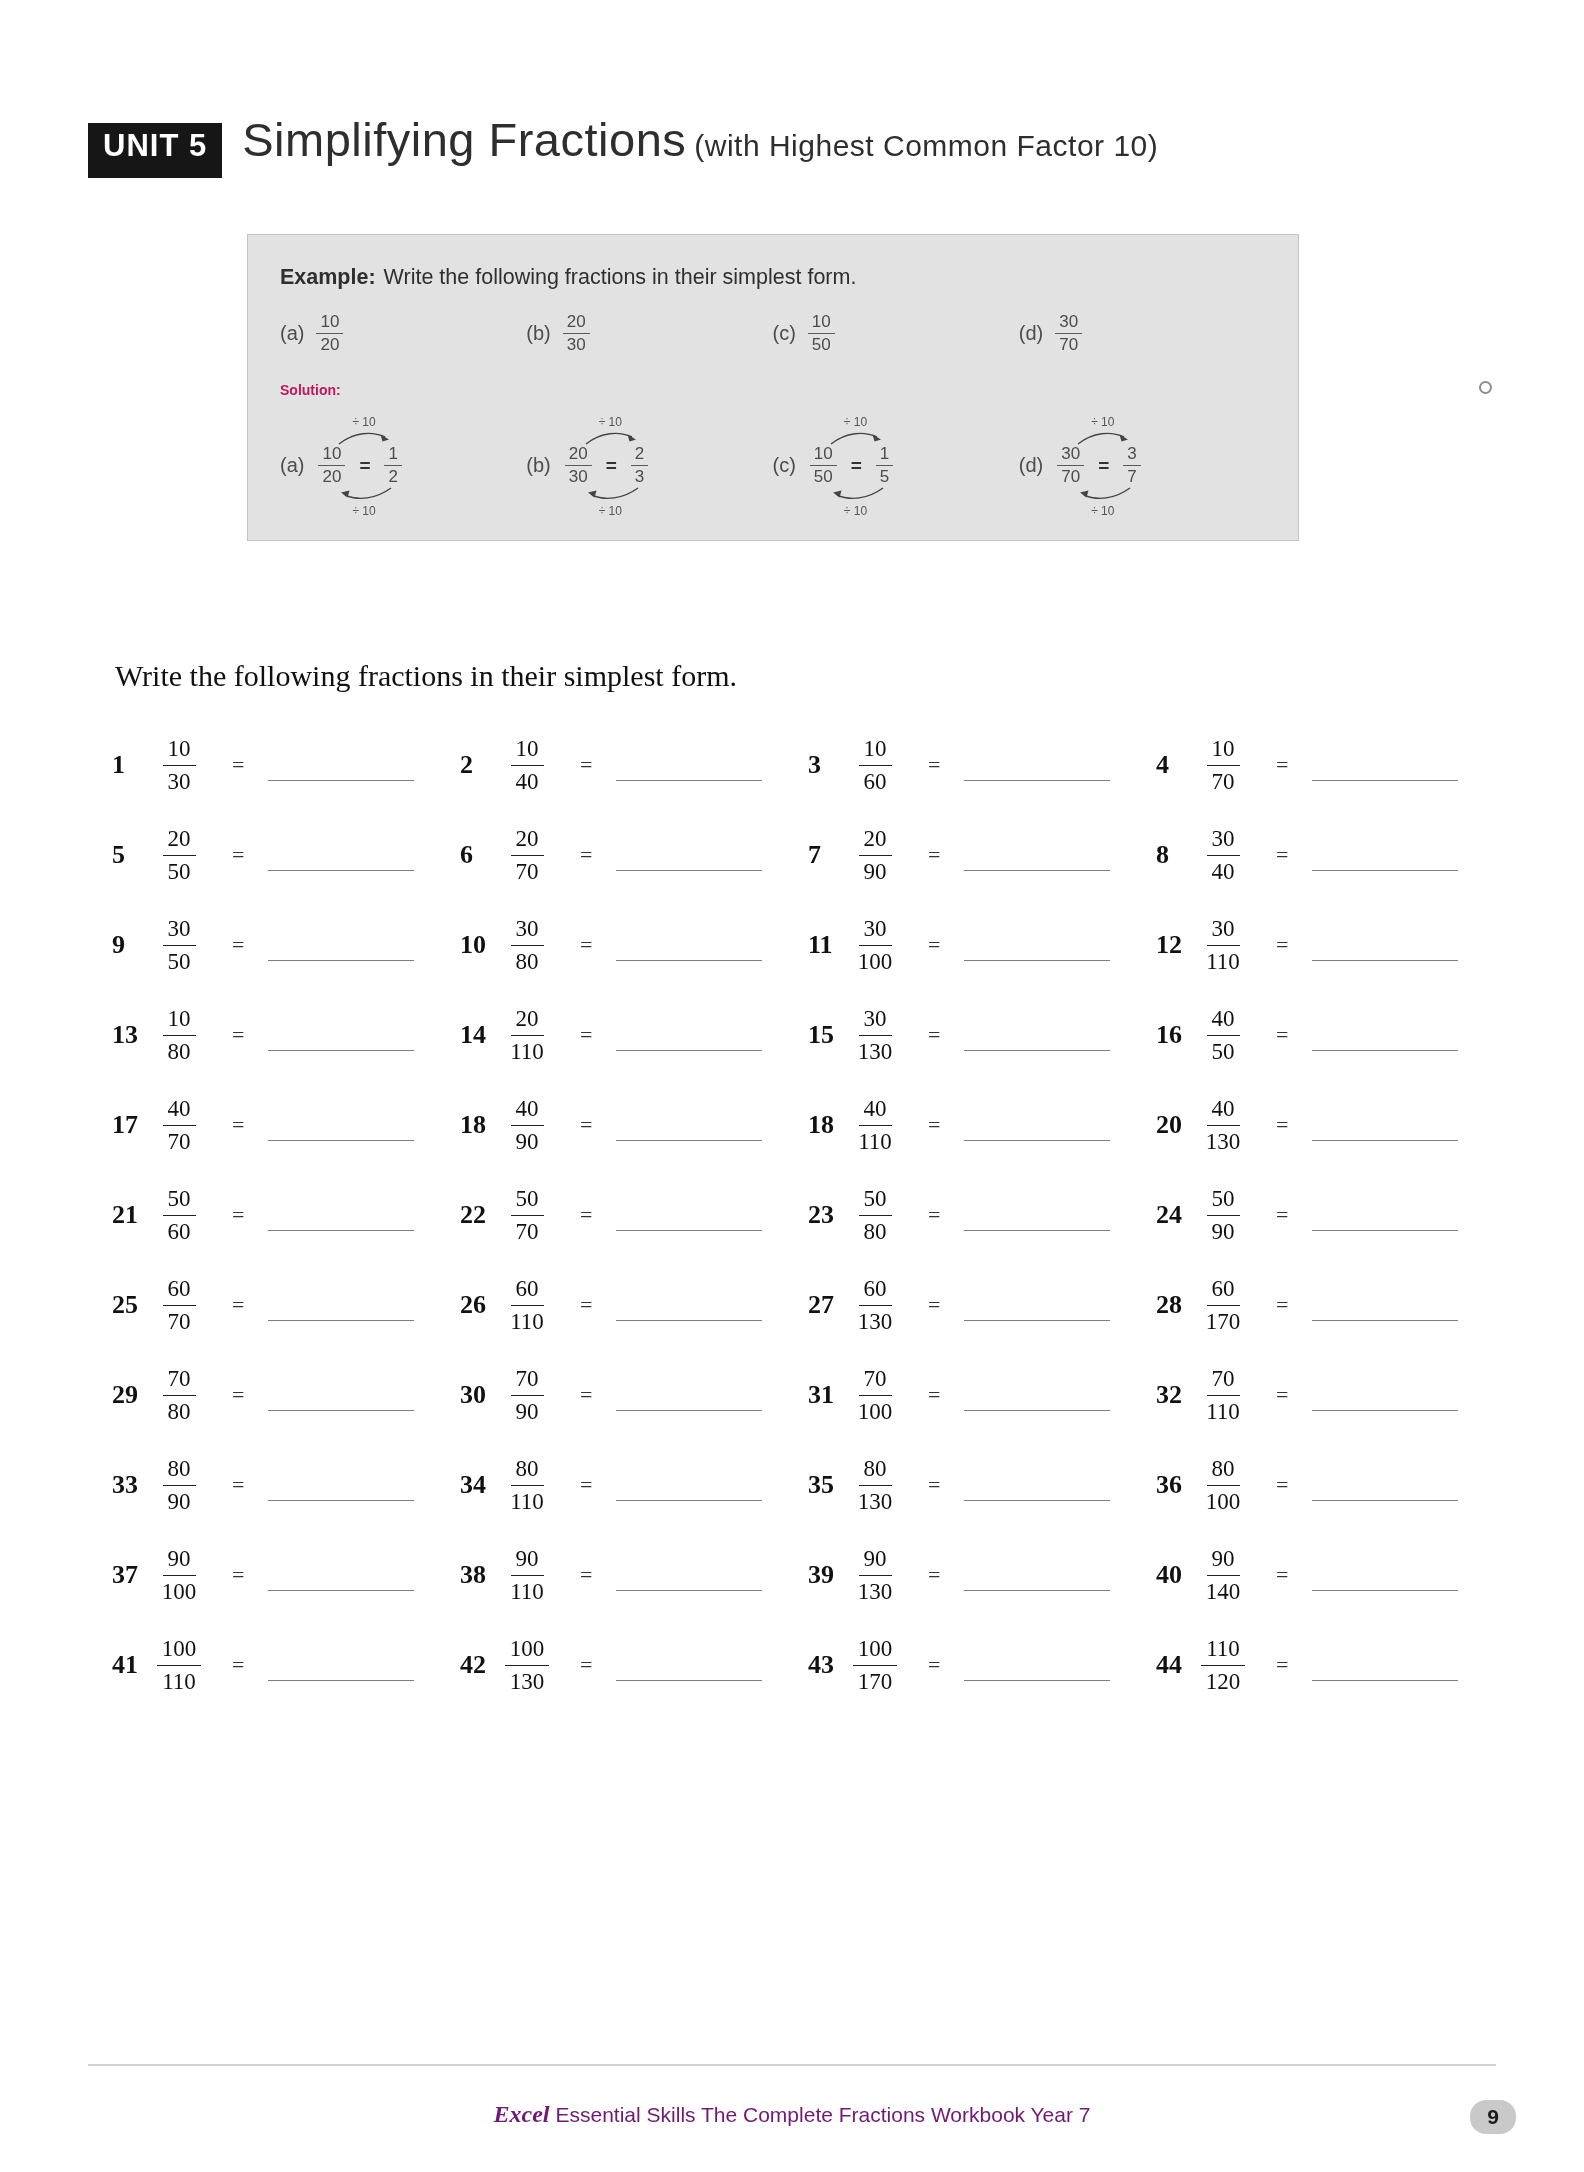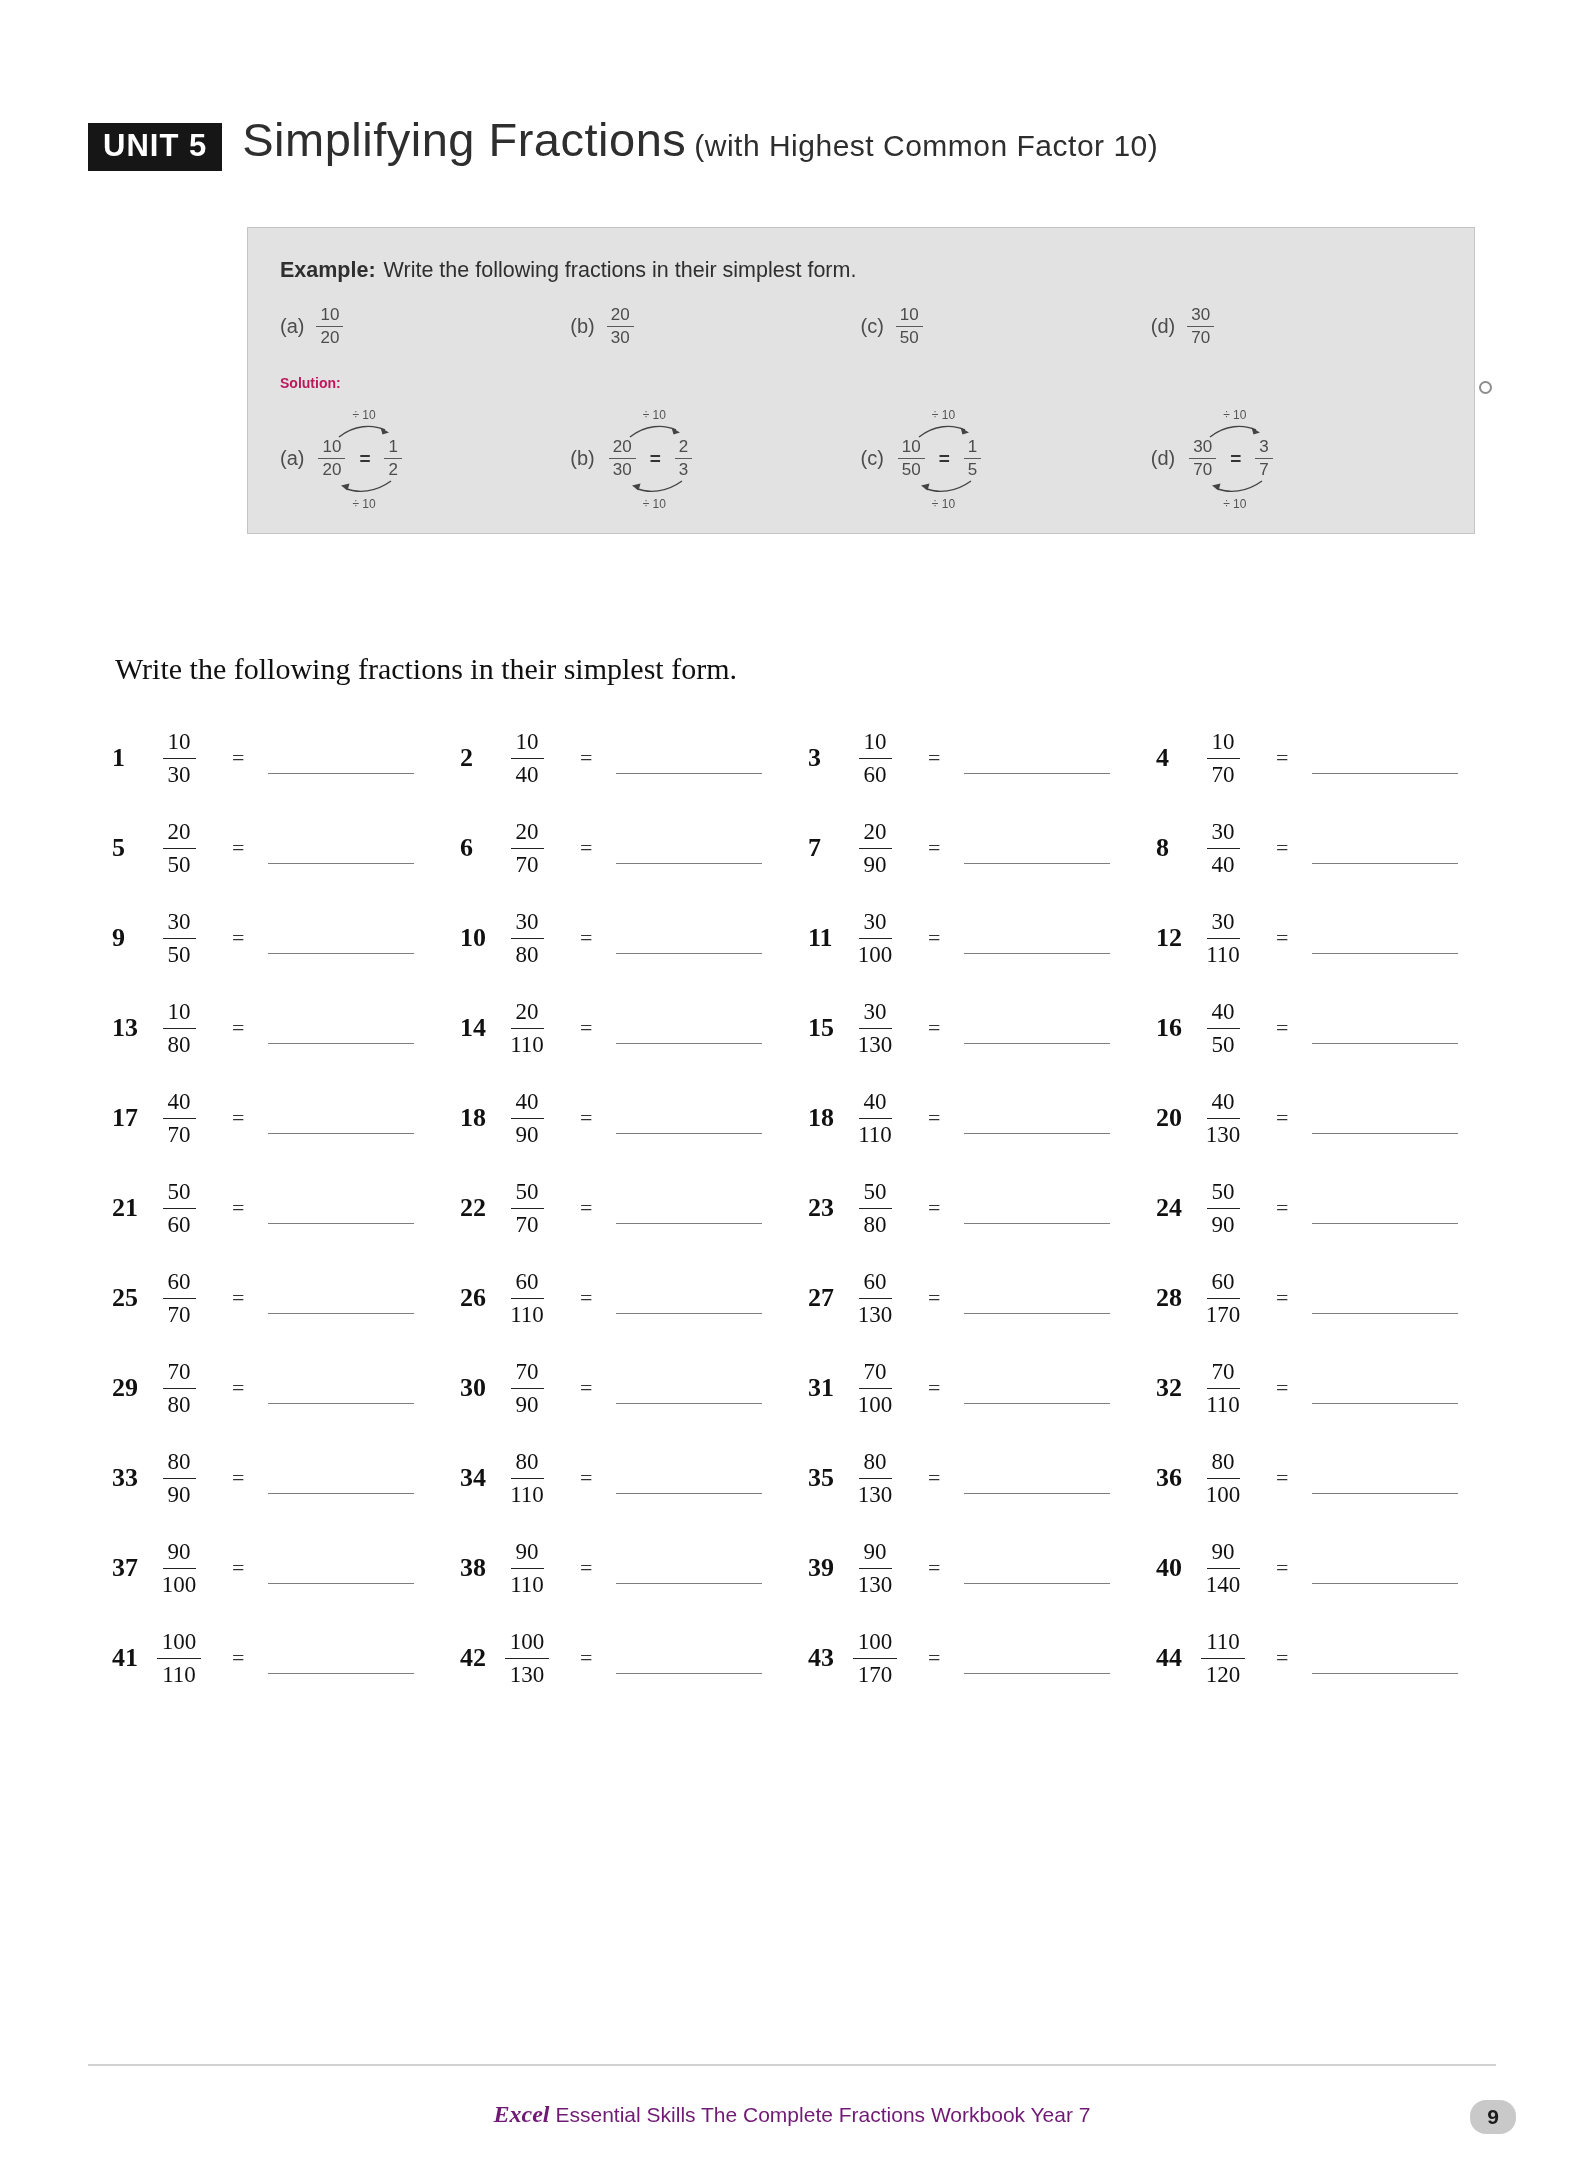--- a/index.html
+++ b/index.html
@@ -4,33 +4,33 @@
 <style>
   * { margin:0; padding:0; box-sizing:border-box; }
   body { background:#9c9c9c; font-family:"Liberation Sans", sans-serif; }
   .page {
     position:relative; width:1584px; height:2172px; margin:0 auto;
     background:#ffffff; overflow:hidden;
   }
 
   
   .header { display:flex; align-items:baseline; gap:20px; margin:112px 88px 0 88px; }
-  .unit-box { background:#161616; color:#fff; font-weight:bold; font-size:31px; padding:5px 15px 7px; letter-spacing:1px; }
+  .unit-box { background:#161616; color:#fff; font-weight:bold; font-size:31px; padding:5px 15px 14px; letter-spacing:1px; }
   .title { font-size:47px; color:#2e2e2e; font-weight:500; letter-spacing:0.5px; }
   .title-suffix { font-size:30px; font-weight:400; color:#2e2e2e; margin-left:8px; }
 
   
   .intro { margin:62px 150px 0 115px; font-size:22.5px; line-height:1.55; color:#3a3a3a; }
 
   
   .hole { position:absolute; right:92px; top:381px; width:13px; height:13px; border:2px solid #8d8d8d; border-radius:50%; }
 
   
   .example-box {
-    margin:56px 0 0 247px; width:1228px;
+    margin:56px 0 0 247px; width:1052px;
     background:#e2e2e2; border:1px solid #c4c4c4;
     padding:30px 33px 52px 32px;
   }
   .example-head { font-size:21.5px; color:#2f2f2f; }
   .example-head b { margin-right:8px; }
   .ex-row { display:grid; grid-template-columns:repeat(4,1fr); margin-top:22px; }
   .ex-item { display:flex; align-items:center; gap:12px; }
   .ex-tag { font-size:20px; color:#4c4c4c; }
   .frac-s { display:inline-flex; flex-direction:column; align-items:center; font-size:17px; color:#4c4c4c; line-height:1.2; }
   .frac-s .fnum { padding:0 4px 1px; border-bottom:1.2px solid #5a5a5a; }

